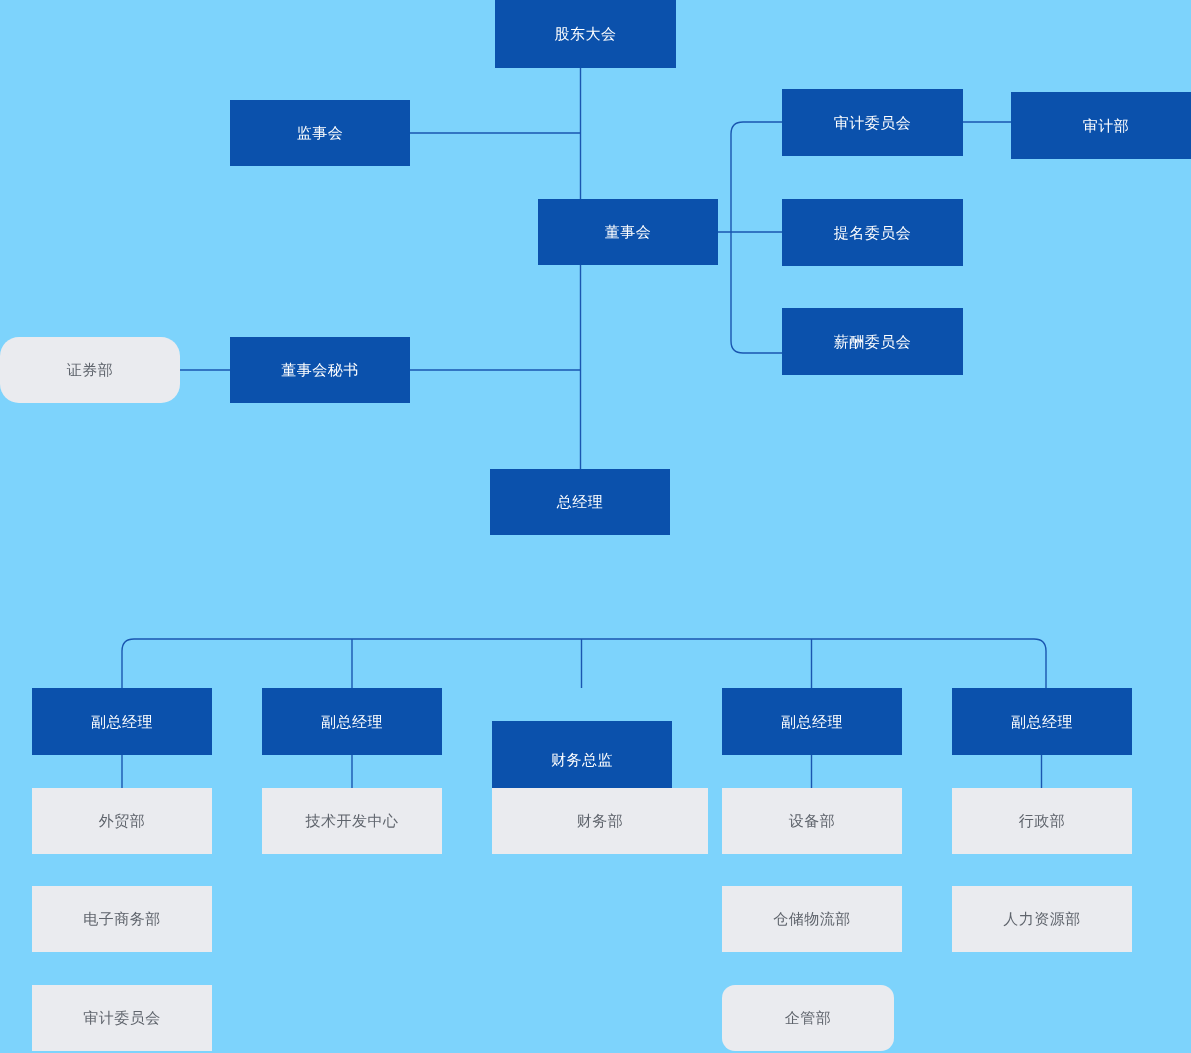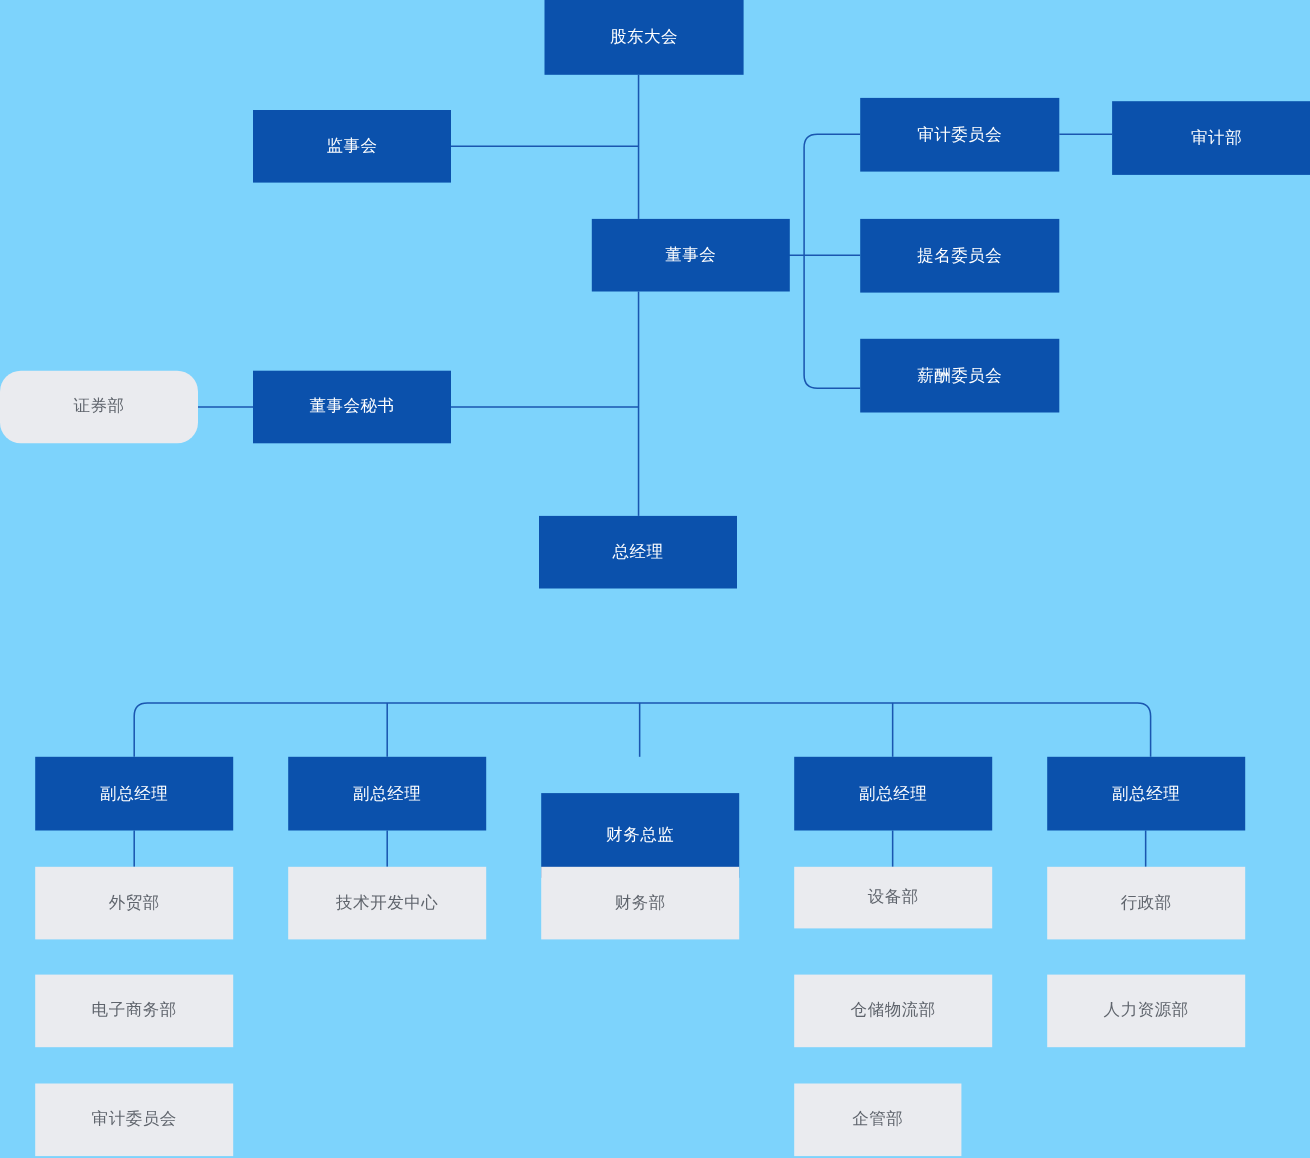--- a/index.html
+++ b/index.html
@@ -91,22 +91,22 @@
   <div class="node secondary" style="left: 0px; top: 337px; width: 180px; height: 66px; border-radius: 19px;">证券部</div>
   <div class="node primary" style="left: 490px; top: 469px; width: 180px; height: 66px;">总经理</div>
   <div class="node primary" style="left: 230px; top: 337px; width: 180px; height: 66px;">董事会秘书</div>
   <div class="node primary" style="left: 32px; top: 688px; width: 180px; height: 67px;">副总经理</div>
   <div class="node primary" style="left: 262px; top: 688px; width: 180px; height: 67px;">副总经理</div>
   <div class="node primary" style="left: 492px; top: 688px; width: 180px; height: 77px; margin-top: 33px;">财务总监</div>
   <div class="node primary" style="left: 722px; top: 688px; width: 180px; height: 67px;">副总经理</div>
   <div class="node primary" style="left: 952px; top: 688px; width: 180px; height: 67px;">副总经理</div>
   <div class="node secondary" style="left: 32px; top: 788px; width: 180px; height: 66px;">外贸部</div>
   <div class="node secondary" style="left: 262px; top: 788px; width: 180px; height: 66px;">技术开发中心</div>
-  <div class="node secondary" style="left: 492px; top: 788px; width: 180px; height: 66px;">财务部</div>
-  <div class="node secondary" style="left: 722px; top: 788px; width: 180px; height: 56px;">设备部</div>
+  <div class="node secondary" style="left: 492px; top: 788px; width: 216px; height: 66px;">财务部</div>
+  <div class="node secondary" style="left: 722px; top: 788px; width: 180px; height: 66px;">设备部</div>
   <div class="node secondary" style="left: 952px; top: 788px; width: 180px; height: 66px;">行政部</div>
   <div class="node secondary" style="left: 32px; top: 886px; width: 180px; height: 66px;">电子商务部</div>
   <div class="node secondary" style="left: 722px; top: 886px; width: 180px; height: 66px;">仓储物流部</div>
   <div class="node secondary" style="left: 952px; top: 886px; width: 180px; height: 66px;">人力资源部</div>
   <div class="node secondary" style="left: 32px; top: 985px; width: 180px; height: 66px;">审计委员会</div>
-  <div class="node secondary" style="left: 722px; top: 985px; width: 152px; height: 66px;">企管部</div>
+  <div class="node secondary" style="left: 722px; top: 985px; width: 172px; height: 66px; border-radius: 13px;">企管部</div>
 
 </div>
 
 </body></html>

